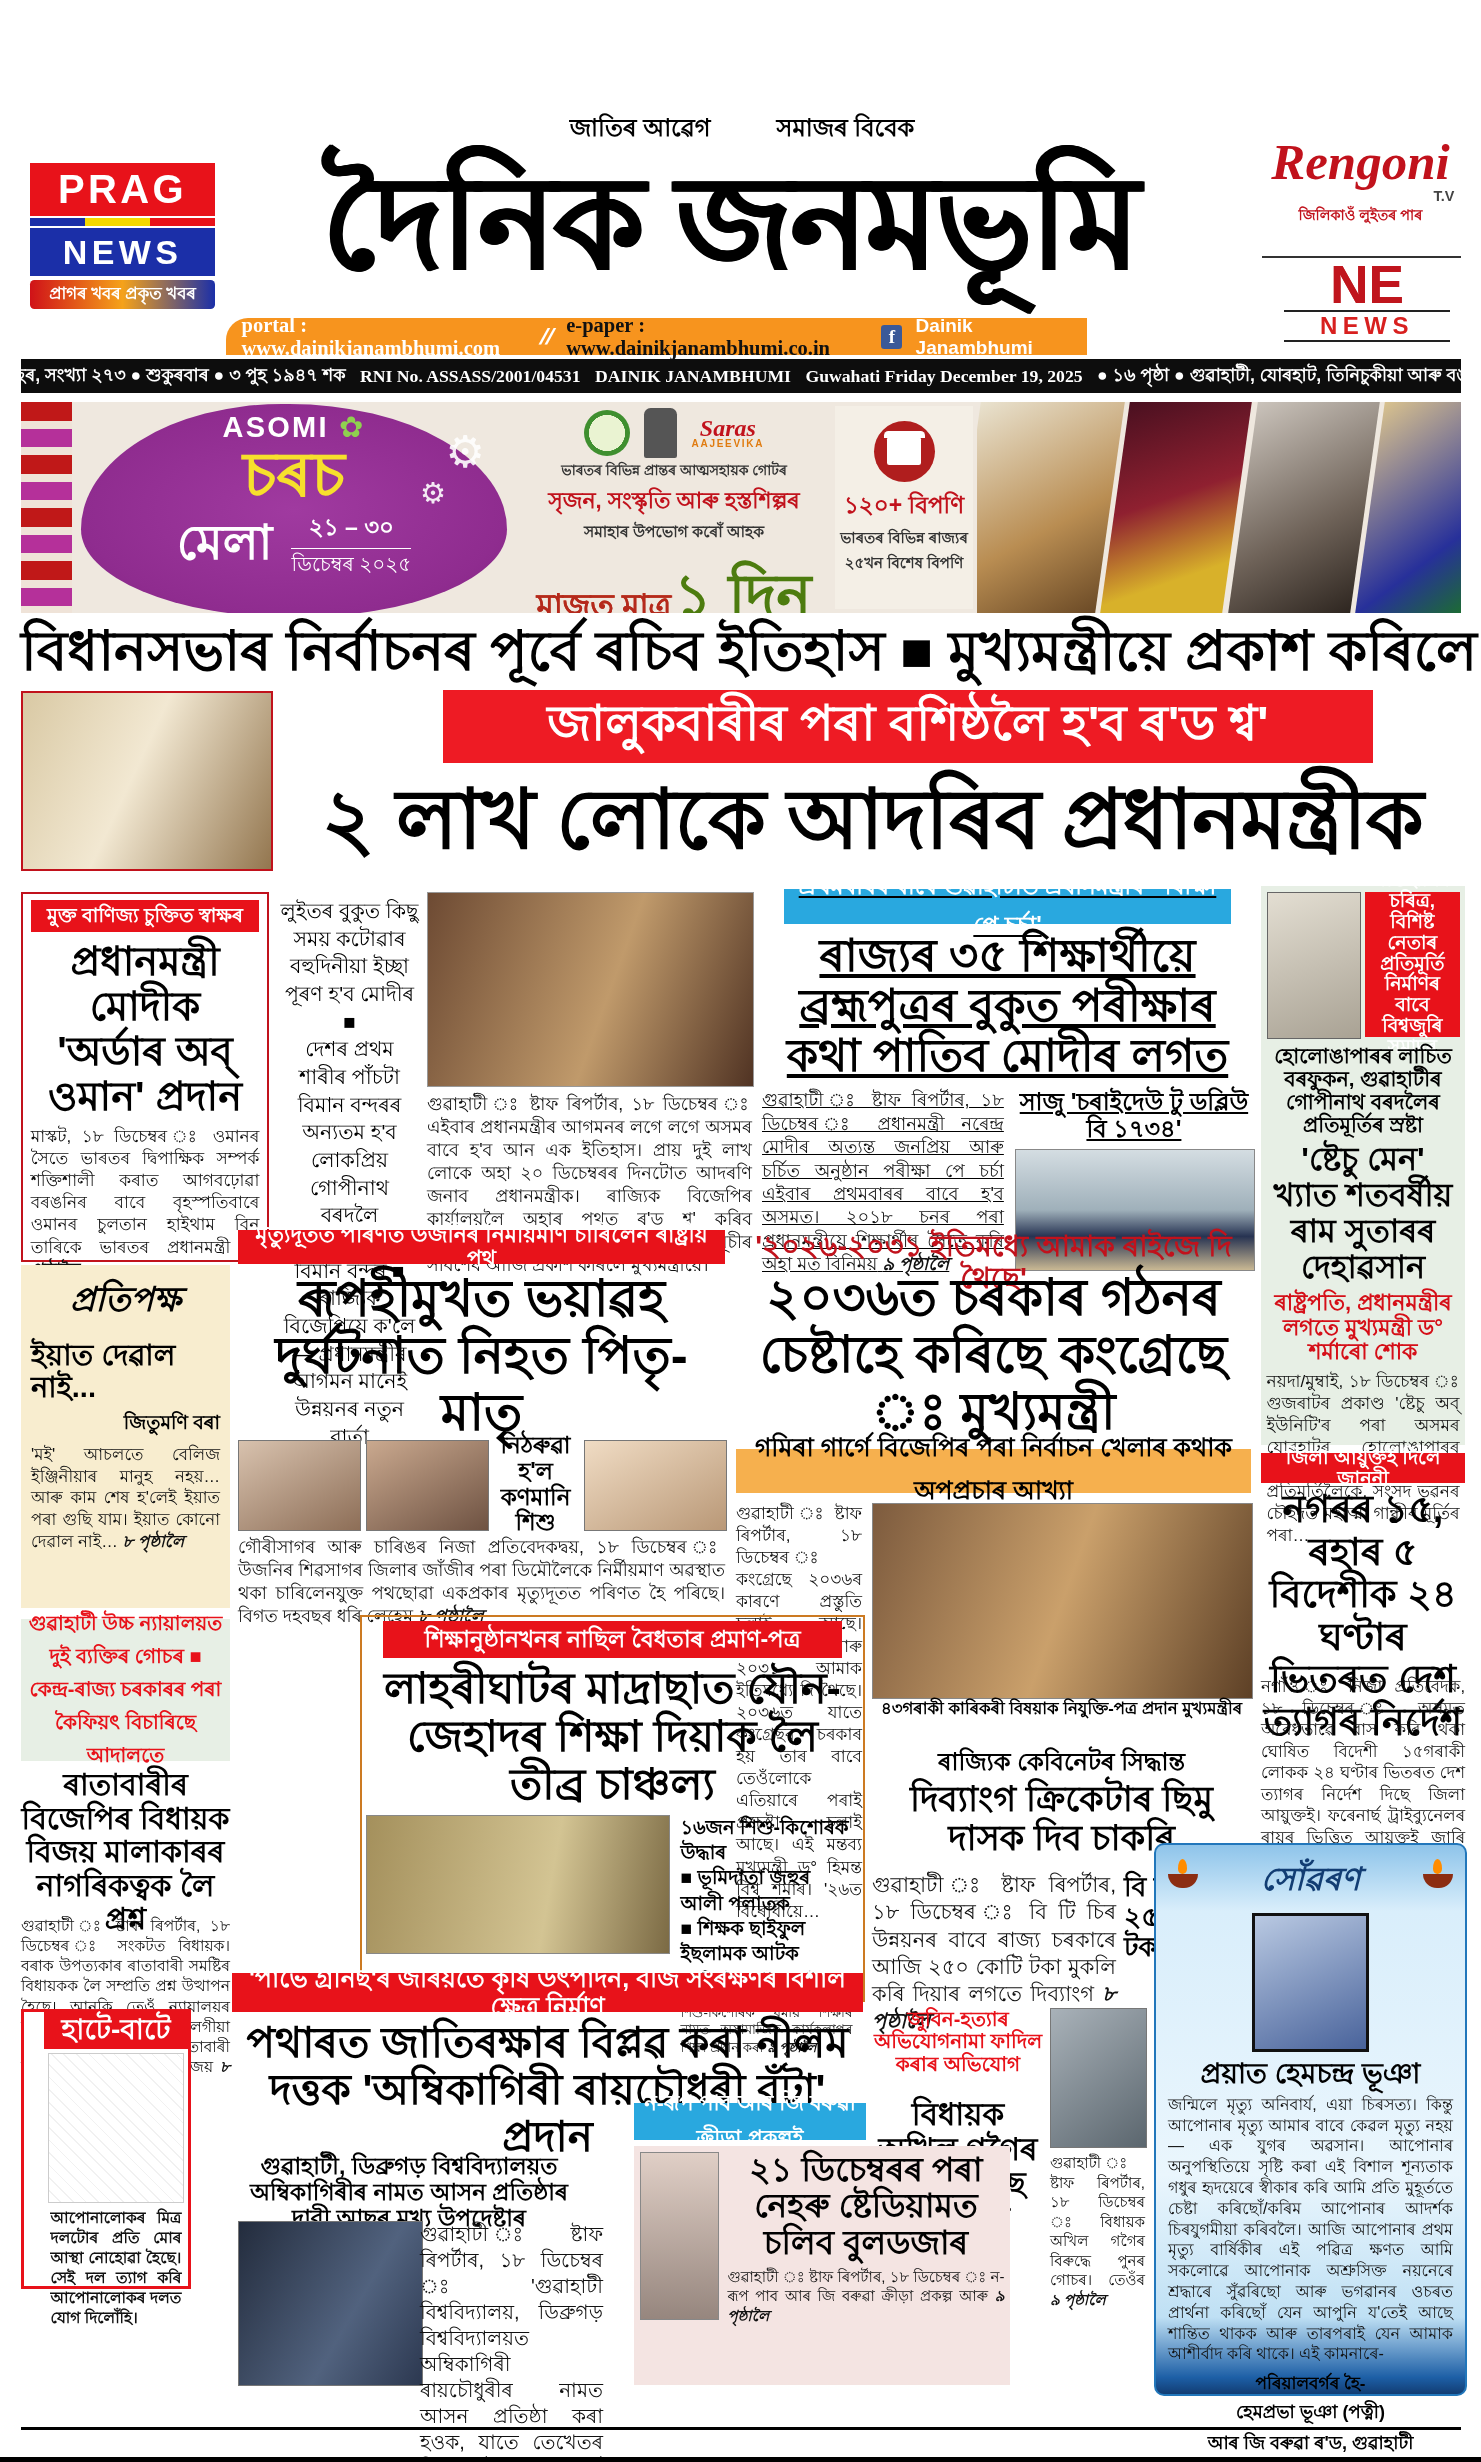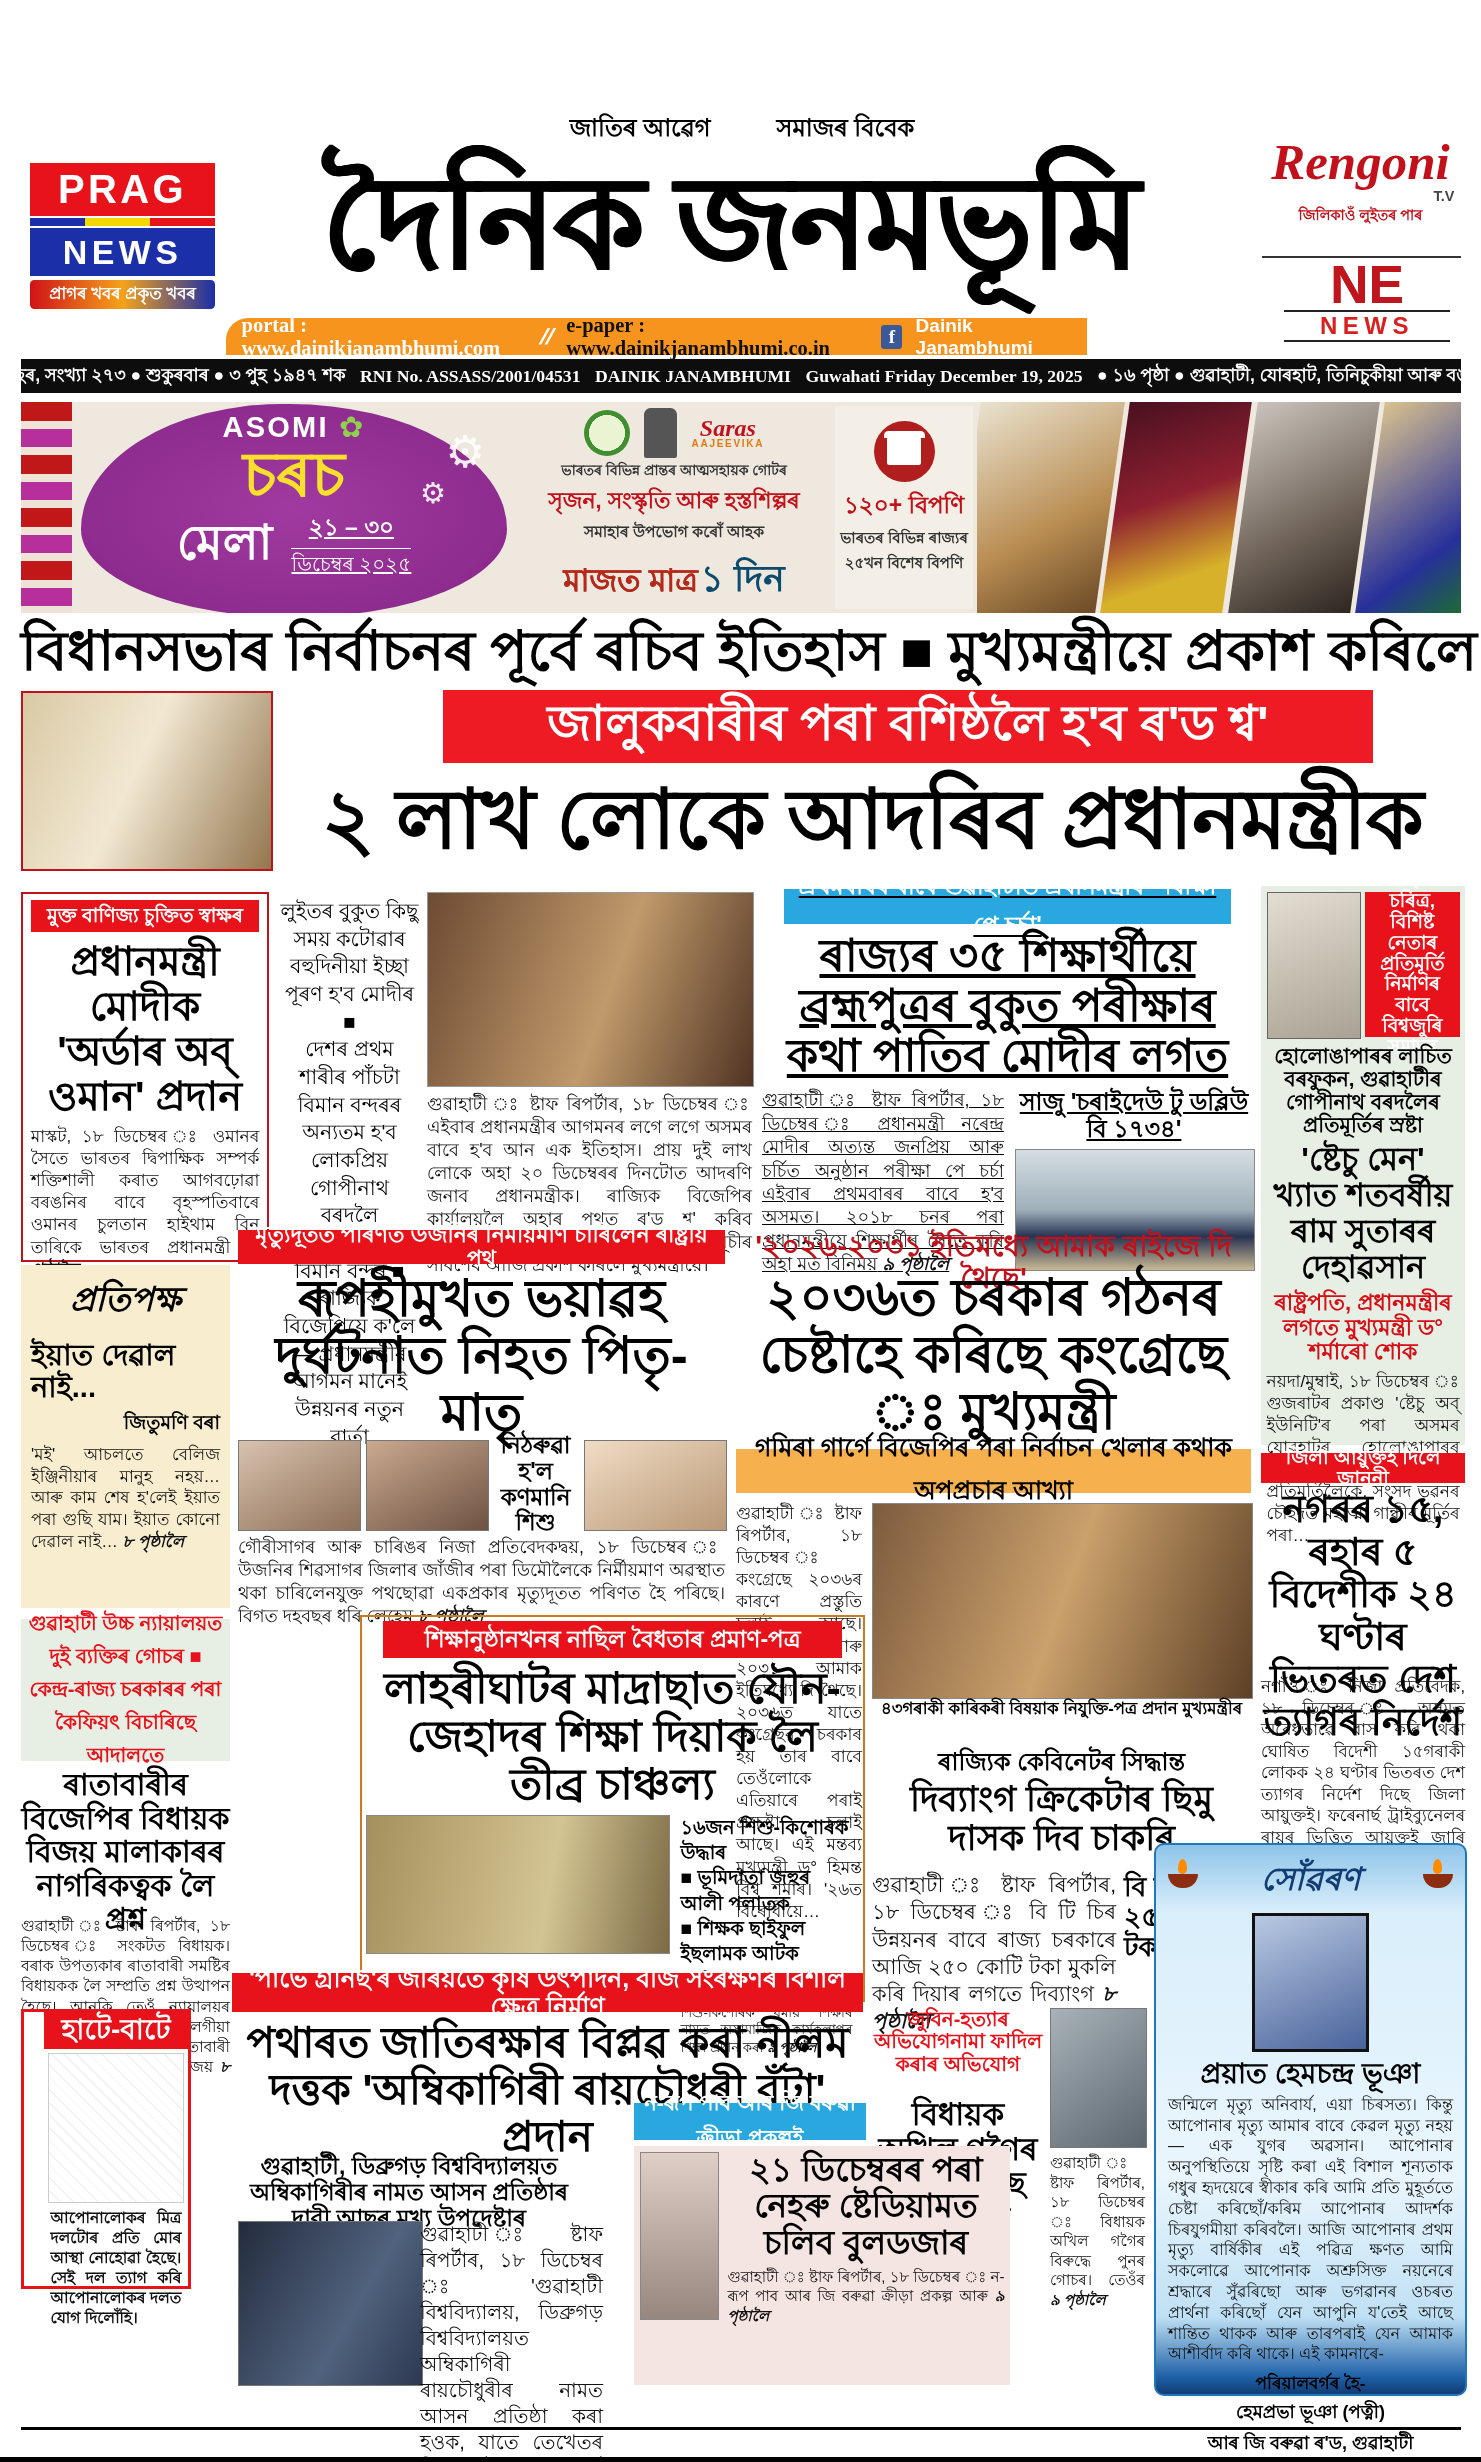--- a/index.html
+++ b/index.html
@@ -83,21 +83,21 @@
     <span>● ১৬ পৃষ্ঠা ● গুৱাহাটী, যোৰহাট, তিনিচুকীয়া আৰু বঙাইগাঁৱৰ পৰা প্ৰকাশিত ● মূল্য ঃ ৯ টকা</span>
   </div>
 
   <div class="abs" style="left:21px;top:402px;width:1440px;height:211px;background:#efe8df;overflow:hidden;">
     <div class="abs" style="left:0;top:0;width:51px;height:100%;background:repeating-linear-gradient(180deg,#c01818 0 19px,#efe3d8 19px 26.6px,#b5309a 26.6px 45px,#efe3d8 45px 53px);"></div>
     <div class="abs" style="left:60px;top:2.2px;width:426px;height:207px;background:radial-gradient(ellipse at 50% 50%,#a03aa0 0%,#8f2c8f 70%,#802280 100%);border-radius:48% 52% 50% 50%/60% 60% 42% 42%;color:#fff;text-align:center;padding-top:5.5px;">
       <div style="font-size:29px;font-weight:900;letter-spacing:2.2px;"><span>ASOMI</span> <span style="color:#8fd14f;">✿</span></div>
       <div style="font-size:62px;font-weight:900;color:#f7e02c;line-height:1;">চৰচ</div>
       <div style="display:flex;justify-content:center;gap:19px;align-items:center;">
         <span style="font-size:48px;font-weight:900;">মেলা</span>
-        <span style="display:inline-block;text-align:center;text-decoration:underline;">
+        <span style="display:inline-block;text-align:center;">
           <span style="display:block;font-size:23px;font-weight:bold;border-bottom:1.7px solid #fff;">২১ – ৩০</span>
           <span style="display:block;font-size:20px;">ডিচেম্বৰ ২০২৫</span>
         </span>
       </div>
 
       <div class="abs gear" style="right:22px;top:22px;font-size:44px;">⚙</div>
       <div class="abs gear" style="right:61px;top:72px;font-size:29px;">⚙</div>
     </div>
     <div class="abs" style="left:498px;top:4.4px;width:310px;height:203px;text-align:center;">
       <div style="display:flex;justify-content:center;gap:14.4px;align-items:center;height:53px;">
@@ -106,21 +106,21 @@
         <span style="display:inline-block;line-height:.9;">
           <span style="font-family:'Liberation Serif',serif;font-style:italic;font-weight:bold;font-size:24px;color:#c1121c;display:block;">Saras</span>
           <span style="font-size:10px;color:#e07b10;font-weight:bold;letter-spacing:1.7px;display:block;">AAJEEVIKA</span>
         </span>
       </div>
       <div style="font-size:14px;color:#333;font-weight:bold;">ভাৰতৰ বিভিন্ন প্ৰান্তৰ আত্মসহায়ক গোটৰ</div>
       <div style="font-size:22px;color:#c1121c;font-weight:900;">সৃজন, সংস্কৃতি আৰু হস্তশিল্পৰ</div>
       <div style="font-size:15.5px;color:#333;font-weight:bold;">সমাহাৰ উপভোগ কৰোঁ আহক</div>
       <div style="margin-top:4.4px;">
         <span style="font-size:31px;font-weight:900;color:#b5291c;background:linear-gradient(180deg,#d3541c,#8f1610);-webkit-background-clip:text;background-clip:text;">মাজত মাত্ৰ</span>
-        <span style="font-size:36px;font-weight:900;color:#0c4a6e;">১ দিন</span>
+        <span style="font-size:59px;font-weight:900;color:#4d7c0f;">১ দিন</span>
       </div>
 
     </div>
     <div class="abs" style="left:814px;top:4.4px;width:138px;height:203px;text-align:center;background:#f4efe6;">
       <div style="width:61px;height:61px;border-radius:50%;background:#b01e1e;margin:14.4px auto 5.5px;position:relative;">
         <div style="position:absolute;left:13.3px;top:16.6px;width:34px;height:28px;background:#fff;border-radius:2.2px;"></div>
         <div style="position:absolute;left:10px;top:10px;width:41px;height:7.7px;background:#fff;border-radius:4.4px 4.4px 0 0;"></div>
       </div>
       <div style="font-size:23px;font-weight:900;color:#c1121c;">১২০+ বিপণি</div>
       <div style="font-size:15px;font-weight:bold;color:#333;">ভাৰতৰ বিভিন্ন ৰাজ্যৰ</div>

